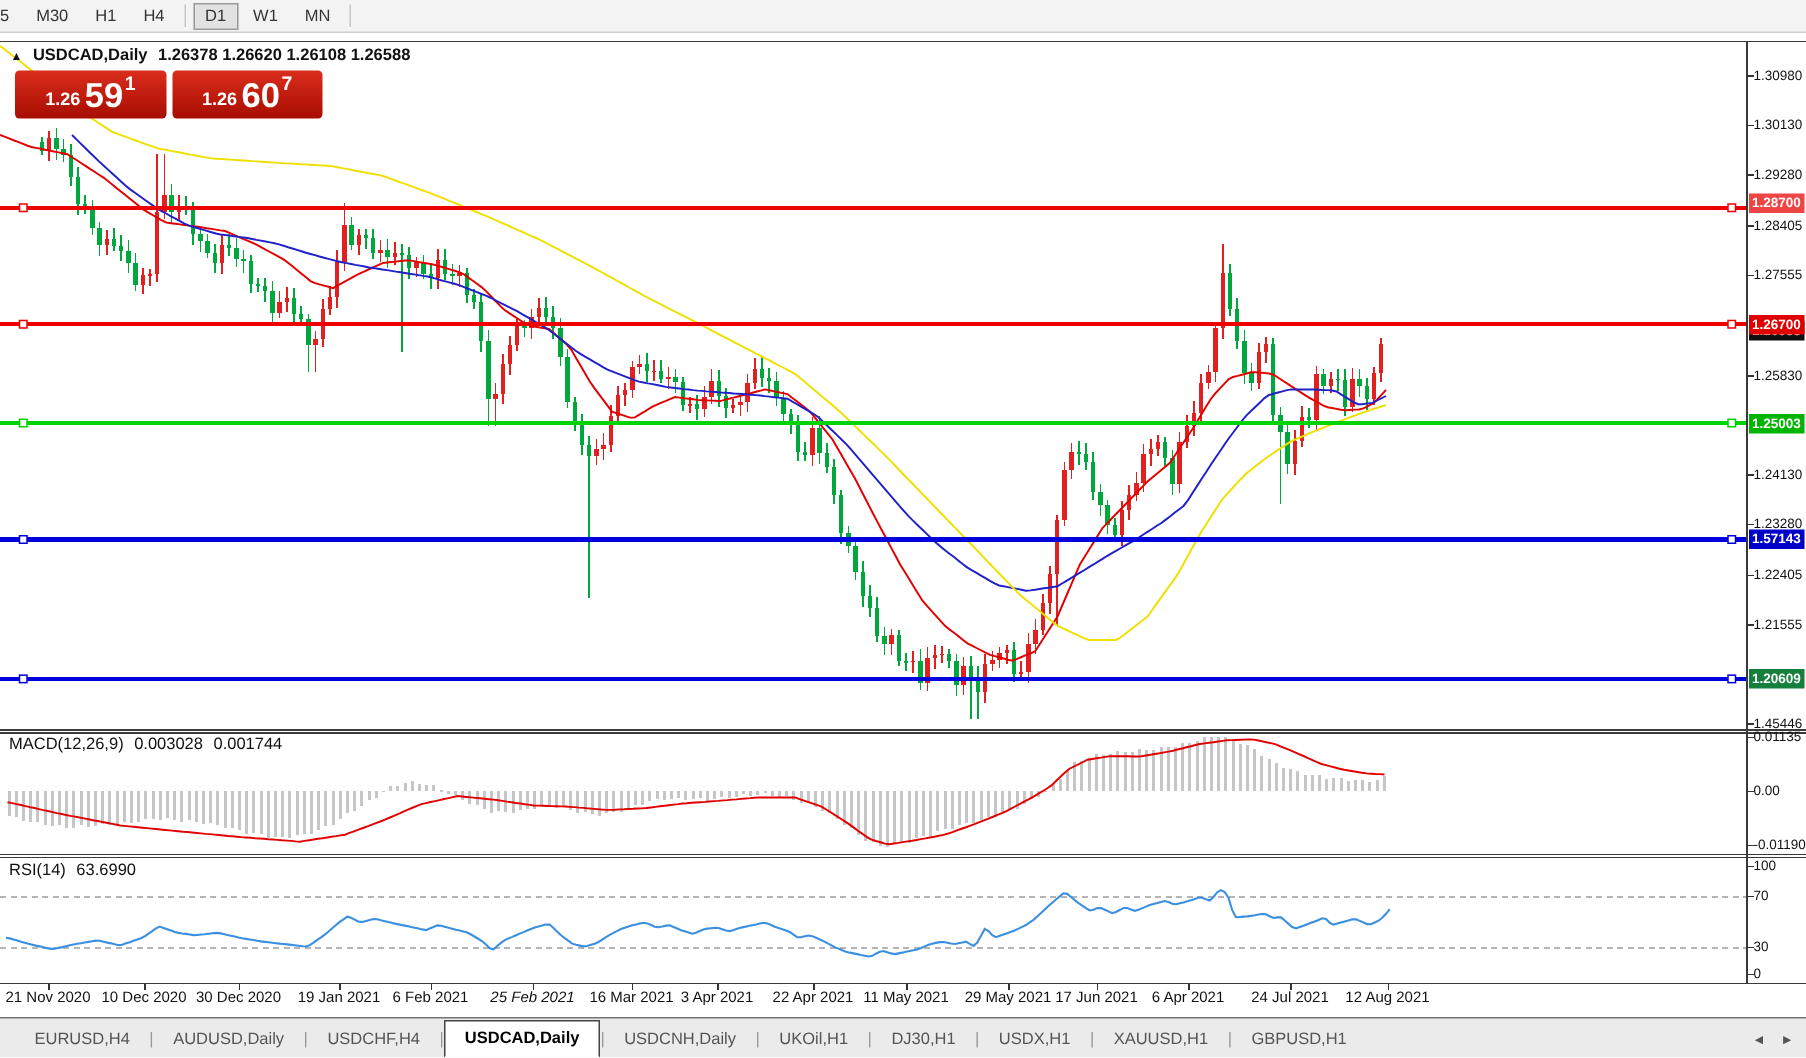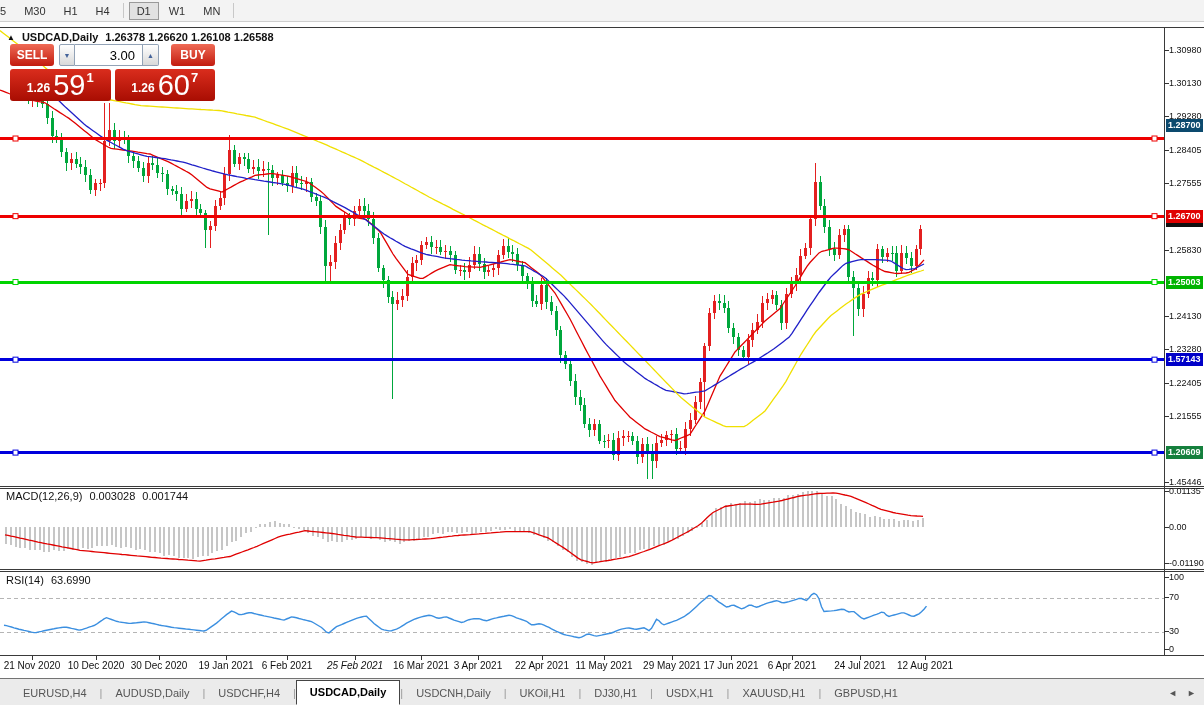--- a/index.html
+++ b/index.html
@@ -27,21 +27,21 @@
   .spin{width:16px;background:linear-gradient(#ffffff,#d9d9d9);border:1px solid #92a2b6;
     display:flex;align-items:center;justify-content:center;font-size:7px;color:#44639a;cursor:pointer;box-sizing:border-box;}
   .spin.dn{border-radius:2px 0 0 2px;}
   .spin.up{border-radius:0 2px 2px 0;border-left:none;}
   .vol{width:68px;border:1px solid #92a2b6;border-left:none;box-sizing:border-box;font-size:13px;
     text-align:right;padding:0 7px 0 0;font-family:"Liberation Sans",sans-serif;color:#000;outline:none;}
   .wrow2{display:flex;margin-top:3px;height:32px;gap:4px;}
   .pricepanel{flex:1;background:linear-gradient(#da2d1d,#a80d02);border-radius:3px;color:#fff;
     display:flex;align-items:flex-end;justify-content:center;cursor:pointer;padding-bottom:2px;}
   .pp-base{font-size:12px;font-weight:bold;margin:0 3px 4px 0;}
-  .pp-main{font-size:29px;font-weight:normal;line-height:27px;}
+  .pp-main{font-size:23px;font-weight:bold;line-height:27px;}
   .pp-sup{font-size:13px;font-weight:bold;margin:0 0 14px 1px;}
   
   .indlbl{position:absolute;z-index:2;font-size:11px;color:#111;display:flex;gap:7px;white-space:nowrap;}
   
   .axlbl{position:absolute;left:1169px;font-size:9px;color:#111;z-index:2;white-space:nowrap;}
   .ptag{position:absolute;left:1166px;width:37px;height:13px;line-height:13px;font-size:9px;font-weight:bold;
     color:#fff;padding-left:2px;z-index:2;box-sizing:border-box;}
   .datelbl{position:absolute;top:660px;font-size:10px;color:#111;transform:translateX(-50%);z-index:2;white-space:nowrap;}
   
   .tabbar{position:absolute;left:0;top:678px;width:1204px;height:27px;background:#ebebeb;
@@ -720,31 +720,20 @@
       <div class="tbsep"></div>
     </div>
 
   <div class="title">
     <span class="arr">▲</span>
     <span>USDCAD,Daily</span>
     <span>1.26378 1.26620 1.26108 1.26588</span>
   </div>
 
   <div class="widget">
-    <div class="wrow1">
-      <div class="btn-trade sellb">SELL</div>
-      <div class="spin dn">
-        <span>▼</span>
-      </div>
-      <input class="vol" value="3.00" style="">
-      <div class="spin up">
-        <span>▲</span>
-      </div>
-      <div class="btn-trade buyb">BUY</div>
-    </div>
     <div class="wrow2">
       <div class="pricepanel">
         <span class="pp-base">1.26</span>
         <span class="pp-main">59</span>
         <span class="pp-sup">1</span>
       </div>
       <div class="pricepanel">
         <span class="pp-base">1.26</span>
         <span class="pp-main">60</span>
         <span class="pp-sup">7</span>
@@ -775,21 +764,21 @@
       <div class="axlbl" style="top: 410.877px;">1.21555</div>
       <div class="axlbl" style="top: 476.871px;">1.45446</div>
       <div class="axlbl" style="top: 486px;">0.01135</div>
       <div class="axlbl" style="top: 522px;">0.00</div>
       <div class="axlbl" style="top: 558px;">-0.01190</div>
       <div class="axlbl" style="top: 572px;">100</div>
       <div class="axlbl" style="top: 592px;">70</div>
       <div class="axlbl" style="top: 626px;">30</div>
       <div class="axlbl" style="top: 644px;">0</div>
       <div class="ptag" style="top: 213.997px; background: rgb(16, 16, 16);">1.26588</div>
-      <div class="ptag" style="top: 119px; background: #0c4a6e;">1.28700</div>
+      <div class="ptag" style="top: 129px; background: #ef4444;">1.28700</div>
       <div class="ptag" style="top: 209.649px; background: rgb(224, 0, 0);">1.26700</div>
       <div class="ptag" style="top: 275.526px; background: rgb(0, 180, 0);">1.25003</div>
       <div class="ptag" style="top: 353.166px; background: rgb(0, 0, 200);">1.57143</div>
       <div class="ptag" style="top: 446.101px; background: #15803d;">1.20609</div>
       <div class="datelbl" style="left: 32px;">21 Nov 2020</div>
       <div class="datelbl" style="left: 96px;">10 Dec 2020</div>
       <div class="datelbl" style="left: 159px;">30 Dec 2020</div>
       <div class="datelbl" style="left: 226px;">19 Jan 2021</div>
       <div class="datelbl" style="left: 287px;">6 Feb 2021</div>
       <div class="datelbl" style="left: 355px; font-style: italic;">25 Feb 2021</div>

